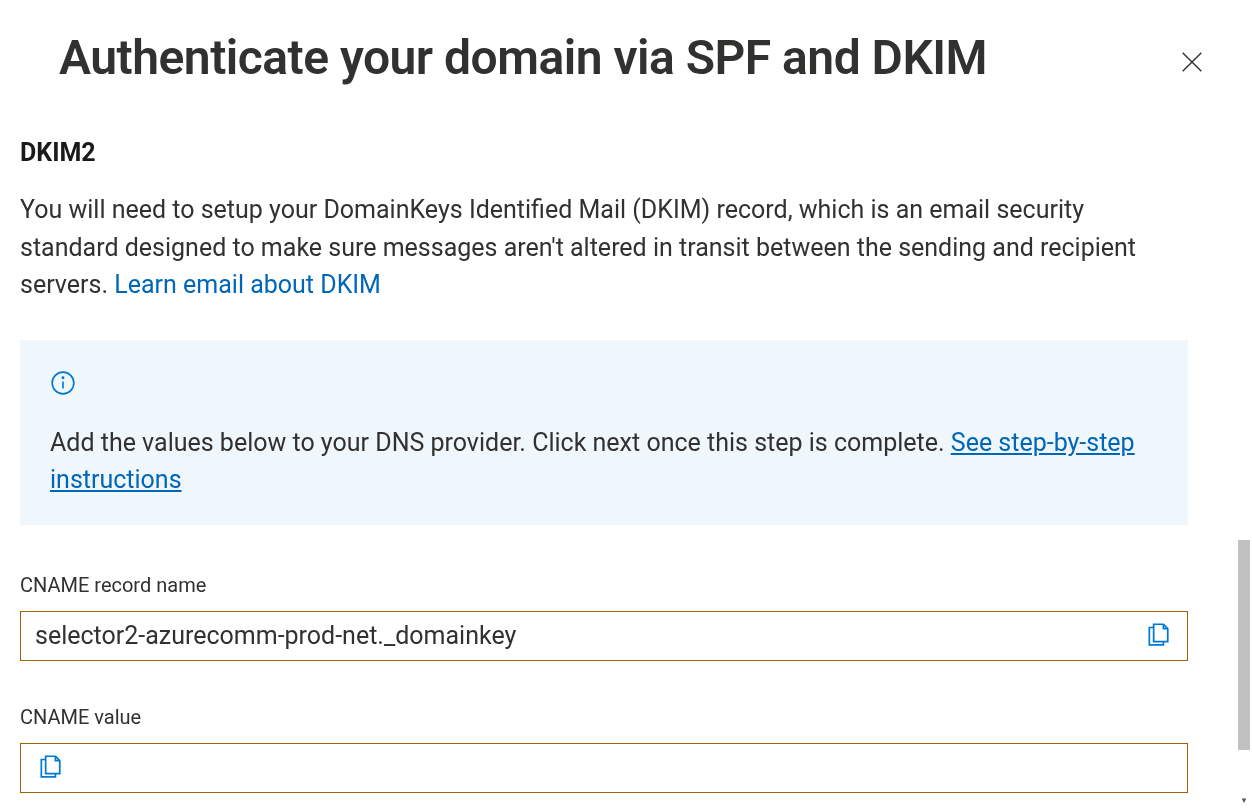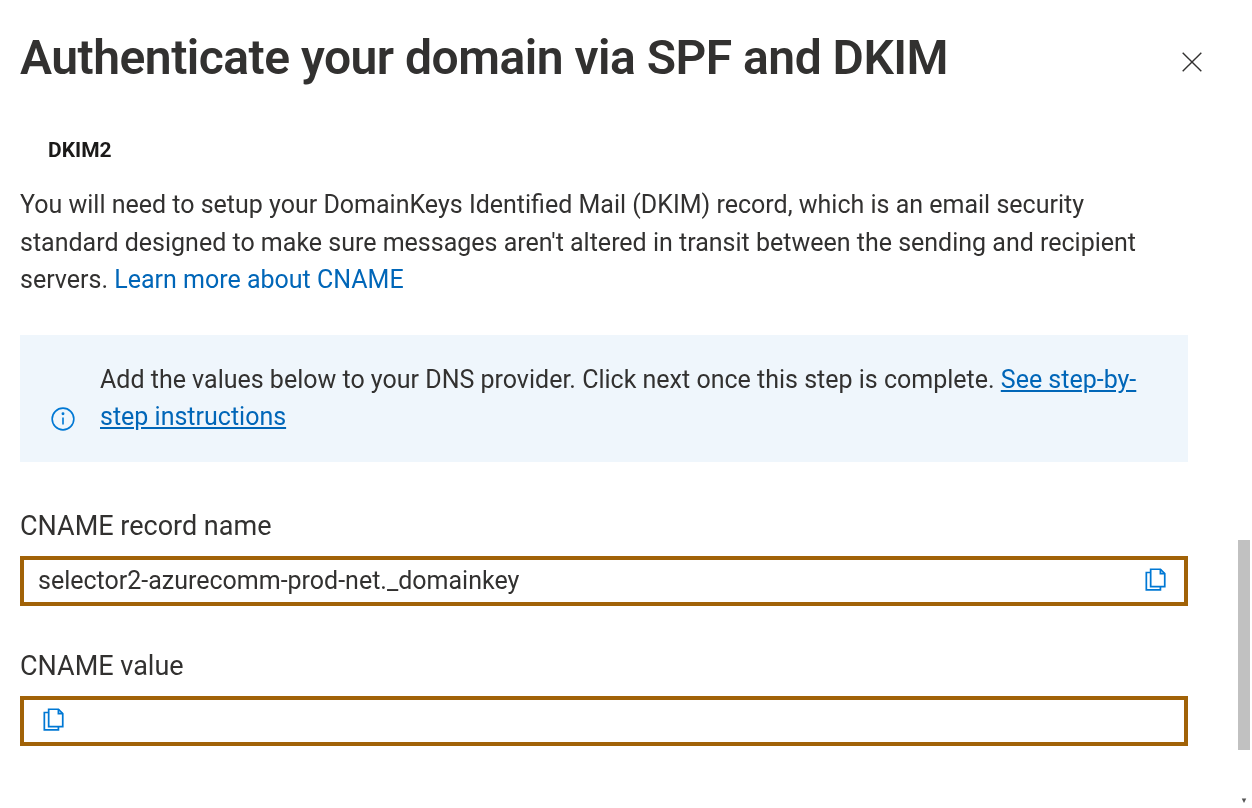--- a/index.html
+++ b/index.html
@@ -27,61 +27,62 @@
       justify-content: space-between;
       padding-right: 40px;
       margin-bottom: 50px;
     }
     .page-title {
       font-size: 48px;
       font-weight: 600;
       color: #323130;
       line-height: 1.25;
       letter-spacing: -0.5px;
+      margin-left: 39px;
     }
     .close-btn {
       background: none;
       border: none;
       cursor: pointer;
       padding: 6px;
       margin-top: 14px;
       color: #323130;
     }
     .close-btn svg {
       width: 28px;
       height: 28px;
     }
     .content {
       padding-right: 64px;
     }
     .section-heading {
-      font-size: 21px;
+      font-size: 25px;
       font-weight: 700;
       color: #1b1a19;
       margin-bottom: 24px;
-      margin-left: 28px;
     }
     .description {
       font-size: 25px;
       line-height: 1.5;
       color: #323130;
       margin-bottom: 36px;
     }
     .link {
       color: #0066b8;
       text-decoration: none;
       cursor: pointer;
     }
     .info-box {
       background: #eff6fc;
       padding: 26px 30px 26px 30px;
       display: flex;
-      align-items: flex-end;
+      align-items: flex-start;
       gap: 24px;
       margin-bottom: 48px;
+      flex-direction: column;
     }
     .info-icon {
       flex-shrink: 0;
       margin-top: 4px;
     }
     .info-icon svg {
       width: 26px;
       height: 26px;
     }
     .info-text {
@@ -89,27 +90,27 @@
       line-height: 1.5;
       color: #323130;
     }
     .info-text .link {
       text-decoration: underline;
     }
     .field-group {
       margin-bottom: 44px;
     }
     .field-label {
-      font-size: 27px;
+      font-size: 20px;
       color: #323130;
       margin-bottom: 14px;
       display: block;
     }
     .field-box {
-      border: 4px solid #a16207;
+      border: 1px solid #a16207;
       display: flex;
       align-items: center;
       justify-content: space-between;
       padding: 10px 14px;
       height: 50px;
     }
     .field-value {
       font-size: 25px;
       color: #323130;
       border: none;
@@ -171,21 +172,21 @@
       <svg viewBox="0 0 24 24" fill="none" stroke="currentColor" stroke-width="1.2">
         <line x1="4" y1="4" x2="20" y2="20"></line>
         <line x1="20" y1="4" x2="4" y2="20"></line>
       </svg>
     </button>
   </div>
 
   <div class="content">
     <h2 class="section-heading">DKIM2</h2>
     <p class="description">
-      <span>You will need to setup your DomainKeys Identified Mail (DKIM) record, which is an email security standard designed to make sure messages aren't altered in transit between the sending and recipient servers. </span><a class="link">Learn more about CNAME</a>
+      <span>You will need to setup your DomainKeys Identified Mail (DKIM) record, which is an email security standard designed to make sure messages aren't altered in transit between the sending and recipient servers. </span><a class="link">Learn email about DKIM</a>
     </p>
 
     <div class="info-box">
       <span class="info-icon">
         <svg viewBox="0 0 24 24" fill="none" stroke="#0078d4" stroke-width="1.5">
           <circle cx="12" cy="12" r="10"></circle>
           <line x1="12" y1="10.5" x2="12" y2="17"></line>
           <circle cx="12" cy="7.2" r="0.6" fill="#0078d4"></circle>
         </svg>
       </span>

